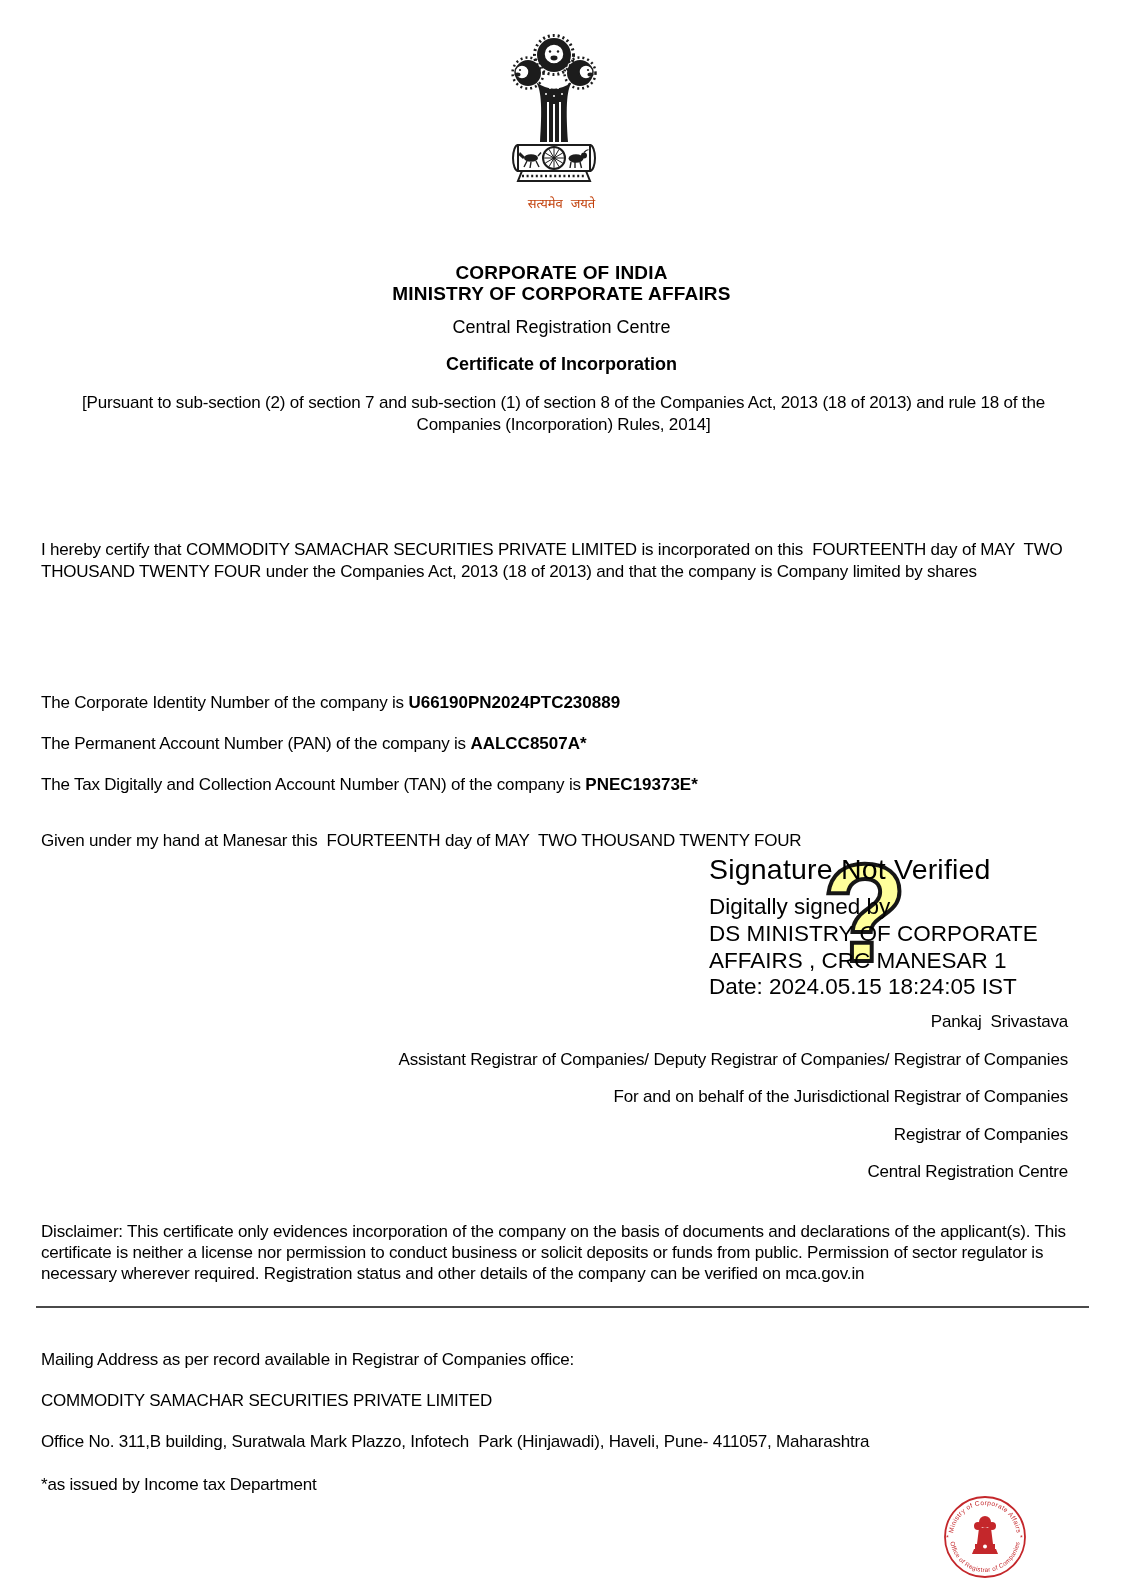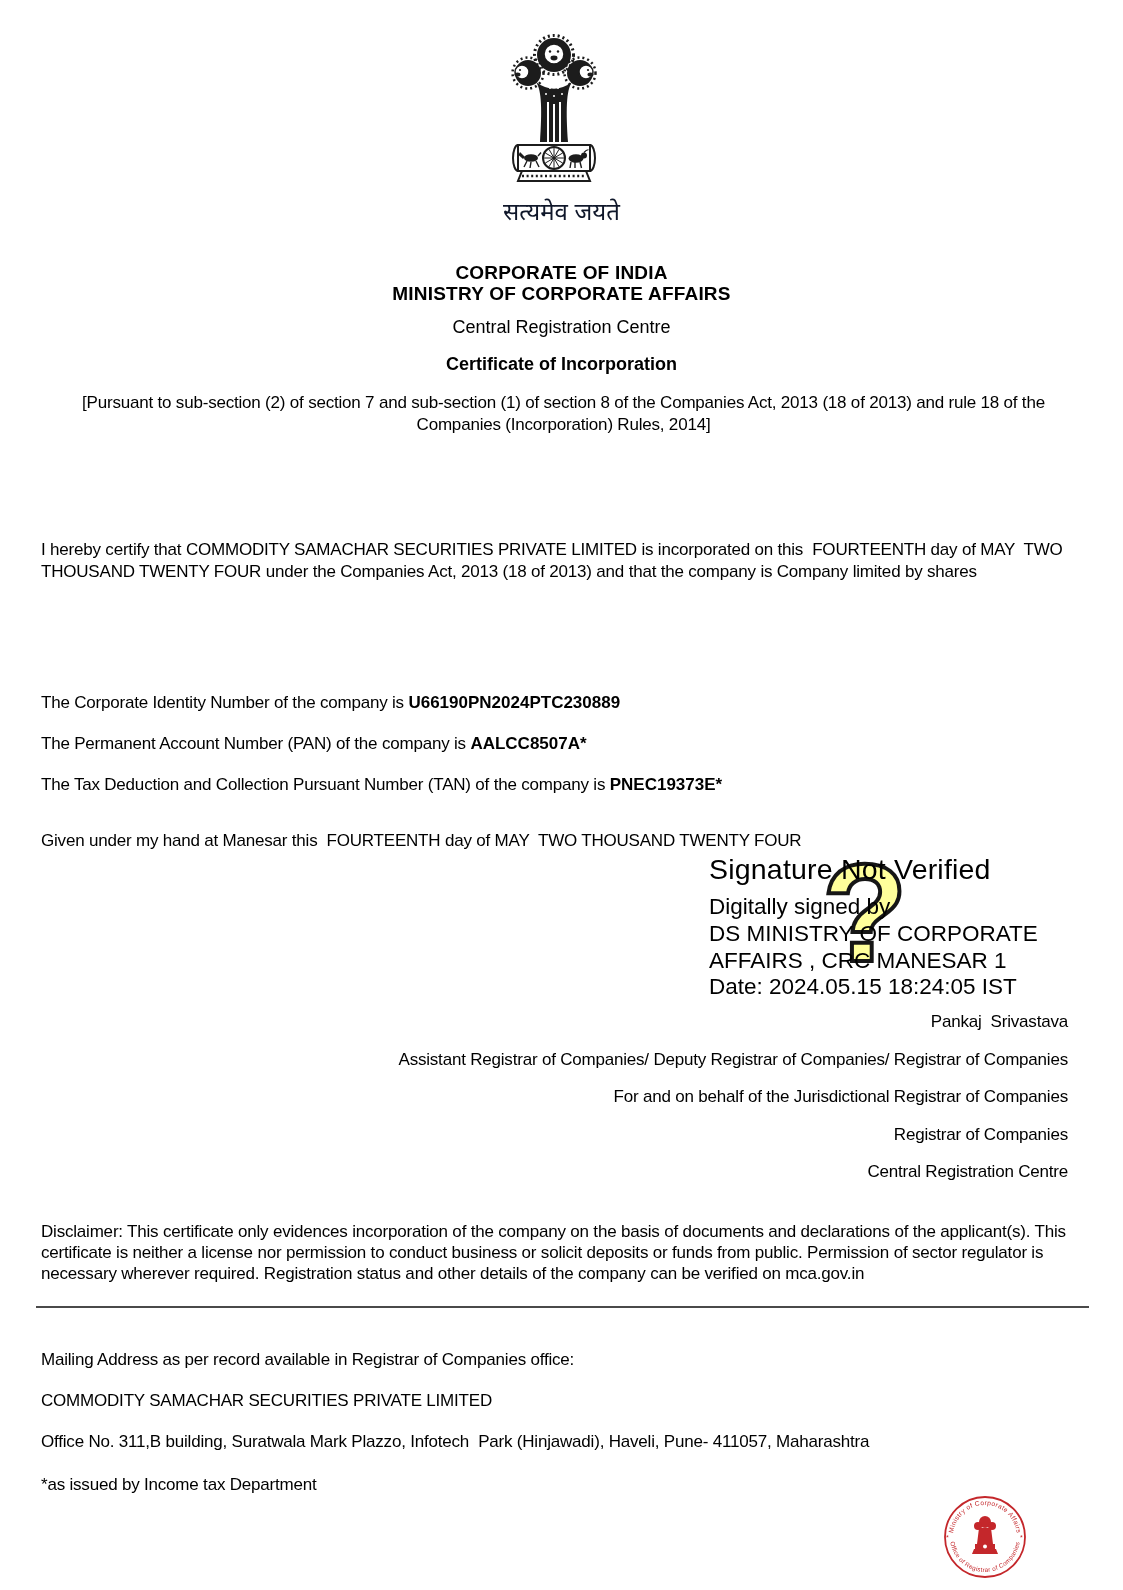--- a/index.html
+++ b/index.html
@@ -7,21 +7,21 @@
   body { font-family:"Liberation Sans", sans-serif; color:#000; }
   .page {
     position:relative; width:1123px; height:1590px;
     background:#ffffff; overflow:hidden; margin:0 auto;
   }
   .abs { position:absolute; }
   .center { text-align:center; width:100%; }
   .pre { white-space:pre-wrap; }
 
   .emblem { left:496px; top:28px; }
-  .motto { top:194px; font-family:Liberation Sans, sans-serif; font-size:24px; color:#0f172a; }
+  .motto { top:194px; font-family:Liberation Mono, monospace; font-size:13px; color:#c2410c; }
 
   .hdr-gov { top:262px; font-size:19px; font-weight:bold; line-height:21px; letter-spacing:0.2px; }
   .hdr-centre { top:317px; font-size:18px; }
   .hdr-cert { top:354px; font-size:18px; font-weight:bold;text-align:center; }
   .pursuant { top:392px; left:41px; width:1045px; font-size:17px; line-height:22px; text-align:center; letter-spacing:-0.2px; }
 
   .bodytext { left:41px; width:1048px; font-size:17px; letter-spacing:-0.2px; line-height:21.5px;margin-top:28px; }
   .certify { top:511px; }
   .cin { top:664px; }
   .pan { top:705px; }
@@ -142,21 +142,21 @@
   <div class="abs center hdr-centre">Central Registration Centre</div>
   <div class="abs center hdr-cert">Certificate of Incorporation</div>
   <div class="abs pursuant">[Pursuant to sub-section (2) of section 7 and sub-section (1) of section 8 of the Companies Act, 2013 (18 of 2013) and rule 18 of the Companies (Incorporation) Rules, 2014]</div>
 
   <div class="abs bodytext certify pre">I hereby certify that COMMODITY SAMACHAR SECURITIES PRIVATE LIMITED is incorporated on this  FOURTEENTH day of MAY  TWO THOUSAND TWENTY FOUR under the Companies Act, 2013 (18 of 2013) and that the company is Company limited by shares</div>
 
   <div class="abs bodytext cin pre"><span>The Corporate Identity Number of the company is </span><span class="bold">U66190PN2024PTC230889</span></div>
 
   <div class="abs bodytext pan pre"><span>The Permanent Account Number (PAN) of the company is </span><span class="bold">AALCC8507A*</span></div>
 
-  <div class="abs bodytext tan pre"><span>The Tax Deduction and Collection Pursuant Number (TAN) of the company is </span><span class="bold">PNEC19373E*</span></div>
+  <div class="abs bodytext tan pre"><span>The Tax Digitally and Collection Account Number (TAN) of the company is </span><span class="bold">PNEC19373E*</span></div>
 
   <div class="abs bodytext given pre">Given under my hand at Manesar this  FOURTEENTH day of MAY  TWO THOUSAND TWENTY FOUR</div>
 
   <div class="abs sig-badge" style="color: rgb(255, 255, 155);">?</div>
   <div class="abs sig-status">Signature Not Verified</div>
   <div class="abs sig-lines">
     <div>Digitally signed by</div>
     <div>DS MINISTRY OF CORPORATE</div>
     <div>AFFAIRS , CRC MANESAR 1</div>
     <div>Date: 2024.05.15 18:24:05 IST</div>

